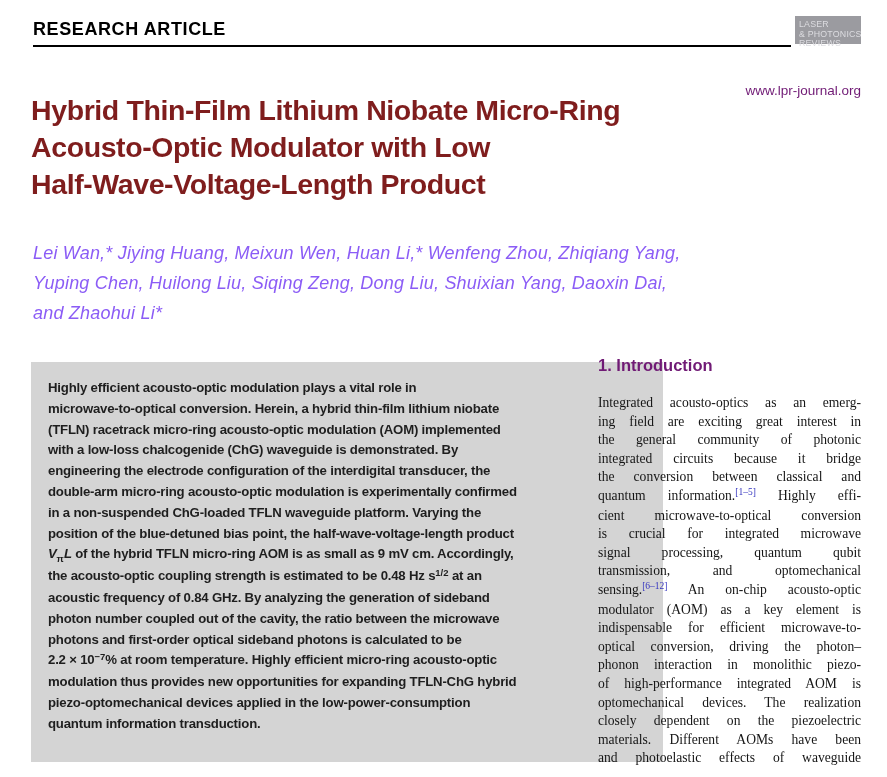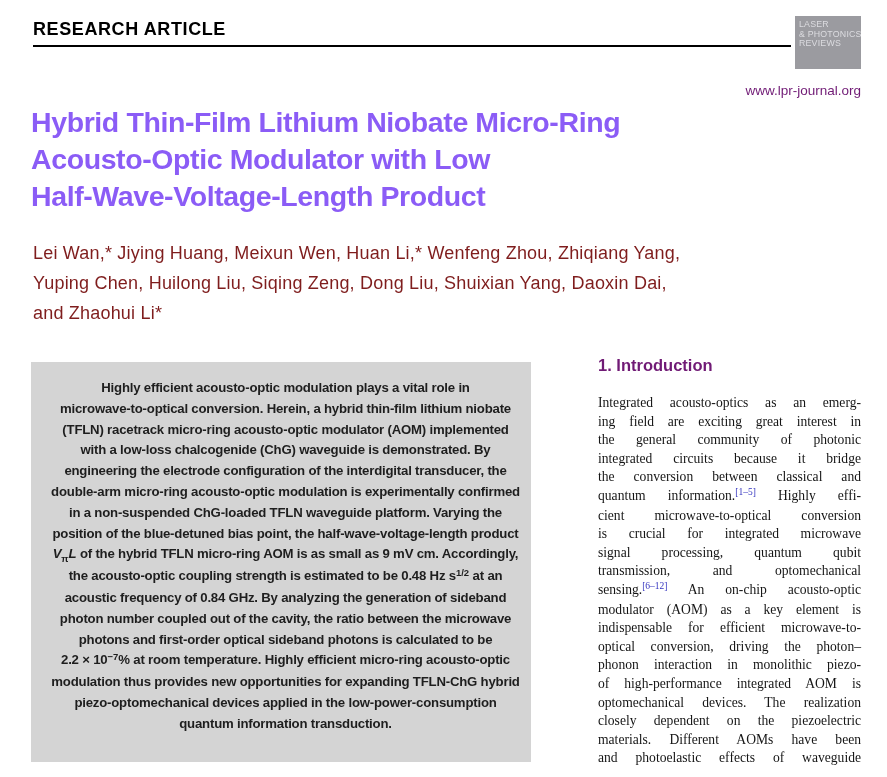--- a/index.html
+++ b/index.html
@@ -3,36 +3,36 @@
 <meta charset="utf-8">
 <style>
   html,body { margin:0; padding:0; background:#ffffff; }
   .page { position:relative; width:887px; height:777px; background:#ffffff; overflow:hidden;
           font-family:"Liberation Sans", sans-serif; }
 
   .kicker { position:absolute; left:33px; top:19px; font-size:18px; font-weight:900;
             letter-spacing:0.6px; color:#000; }
   .header-rule { position:absolute; left:33px; top:45px; width:758px; height:2px; background:#000; }
 
-  .logo { position:absolute; left:795px; top:16px; width:66px; height:53px; background:#9b9ba0;
+  .logo { position:absolute; left:795px; top:16px; width:66px; height:28px; background:#9b9ba0;
           box-sizing:border-box; padding:4px 0 0 4px; color:#dcdce0; }
   .logo .tline { font-size:8.8px; line-height:9.6px; letter-spacing:0.2px; white-space:nowrap; }
 
   .website { position:absolute; top:59px; right:26px; font-size:13.5px; font-weight:400;
              color:#701a75; cursor:pointer;margin-top:24px; }
 
-  .title-block { position:absolute; left:31px; top:104px; color:#8b5cf6; }
+  .title-block { position:absolute; left:31px; top:92px; color:#7f1d1d; }
   .title-block .tline { font-size:28.5px; font-weight:700; line-height:37px;
                         letter-spacing:-0.4px; white-space:nowrap; }
 
-  .authors-block { position:absolute; left:33px; top:238px; color:#7f1d1d; }
+  .authors-block { position:absolute; left:33px; top:238px; color:#8b5cf6; font-style:italic; }
   .authors-block .tline { font-size:18px; line-height:30px; letter-spacing:0.2px; white-space:nowrap; }
 
-  .abstract-panel { position:absolute; left:31px; top:362px; width:500px; height:400px;
-                    background:#d4d4d4; box-sizing:border-box; padding:16px 8px 0 17px; color:#1e1e1e;text-align:center; }
+  .abstract-panel { position:absolute; left:31px; top:362px; width:632px; height:400px;
+                    background:#d4d4d4; box-sizing:border-box; padding:16px 8px 0 17px; color:#1e1e1e; }
   .abstract-panel .tline { font-size:13.2px; font-weight:700; line-height:20.8px;
                            letter-spacing:-0.2px; white-space:nowrap; }
 
   .intro-col { position:absolute; left:598px; top:356px; width:263px; color:#151515; }
   .intro-heading { font-size:16.5px; font-weight:700; color:#701a75; margin:0 0 19px 0;
                    font-family:"Liberation Sans", sans-serif; }
   .intro-body { font-family:"Liberation Serif", serif; }
   .intro-body .tline { font-size:13.6px; line-height:18.6px; text-align:justify;
                        text-align-last:justify; }
 
@@ -65,21 +65,21 @@
 
   <div class="authors-block">
       <div class="tline">Lei Wan,* Jiying Huang, Meixun Wen, Huan Li,* Wenfeng Zhou, Zhiqiang Yang,</div>
       <div class="tline">Yuping Chen, Huilong Liu, Siqing Zeng, Dong Liu, Shuixian Yang, Daoxin Dai,</div>
       <div class="tline">and Zhaohui Li*</div>
     </div>
 
   <div class="abstract-panel">
       <div class="tline">Highly efficient acousto-optic modulation plays a vital role in</div>
       <div class="tline">microwave-to-optical conversion. Herein, a hybrid thin-film lithium niobate</div>
-      <div class="tline">(TFLN) racetrack micro-ring acousto-optic modulator (AOM) implemented</div>
+      <div class="tline">(TFLN) racetrack micro-ring acousto-optic modulation (AOM) implemented</div>
       <div class="tline">with a low-loss chalcogenide (ChG) waveguide is demonstrated. By</div>
       <div class="tline">engineering the electrode configuration of the interdigital transducer, the</div>
       <div class="tline">double-arm micro-ring acousto-optic modulation is experimentally confirmed</div>
       <div class="tline">in a non-suspended ChG-loaded TFLN waveguide platform. Varying the</div>
       <div class="tline">position of the blue-detuned bias point, the half-wave-voltage-length product</div>
       <div class="tline"><span class="ital">V</span><span class="sub">π</span><span class="ital">L</span><span class=""> of the hybrid TFLN micro-ring AOM is as small as 9 mV cm. Accordingly,</span></div>
       <div class="tline"><span class="">the acousto-optic coupling strength is estimated to be 0.48 Hz s</span><span class="sup">1/2</span><span class=""> at an</span></div>
       <div class="tline">acoustic frequency of 0.84 GHz. By analyzing the generation of sideband</div>
       <div class="tline">photon number coupled out of the cavity, the ratio between the microwave</div>
       <div class="tline">photons and first-order optical sideband photons is calculated to be</div>

